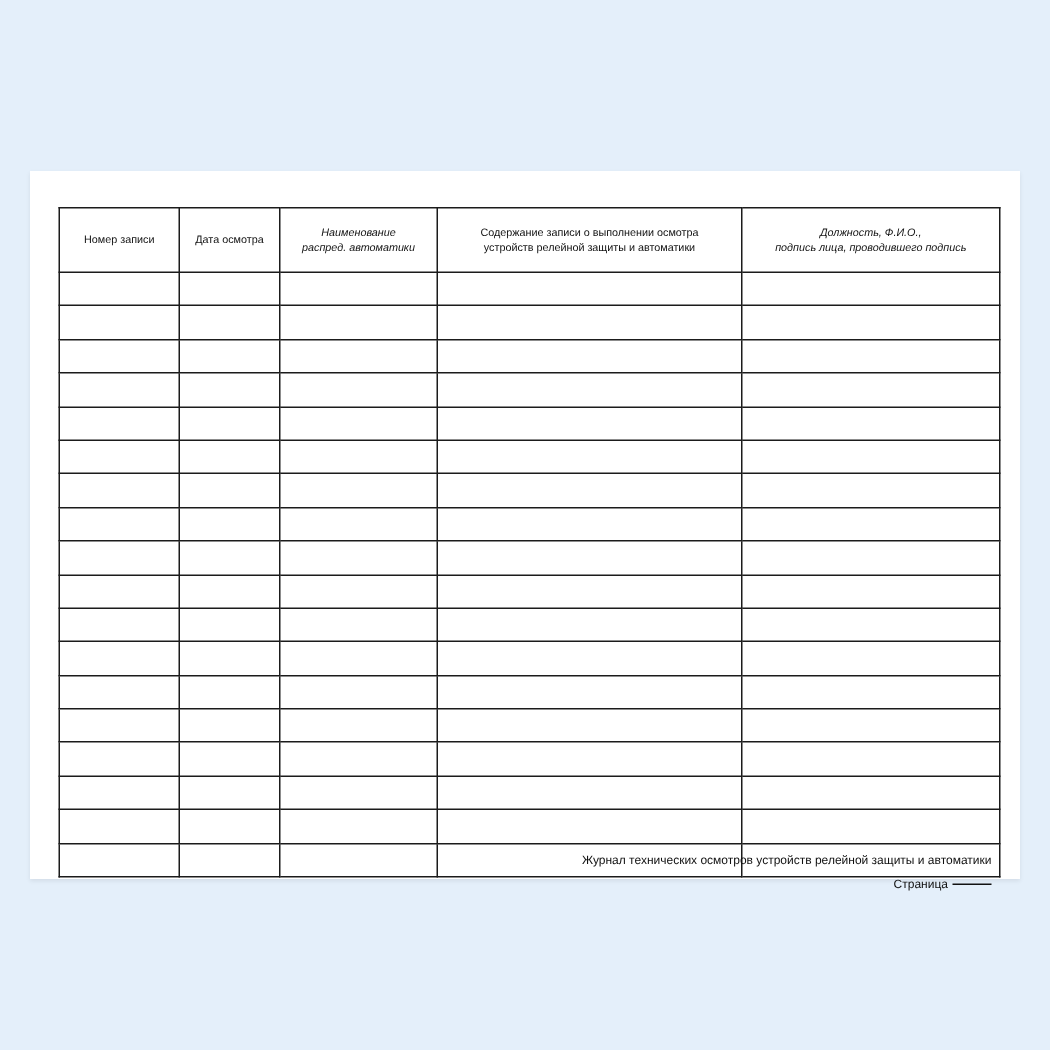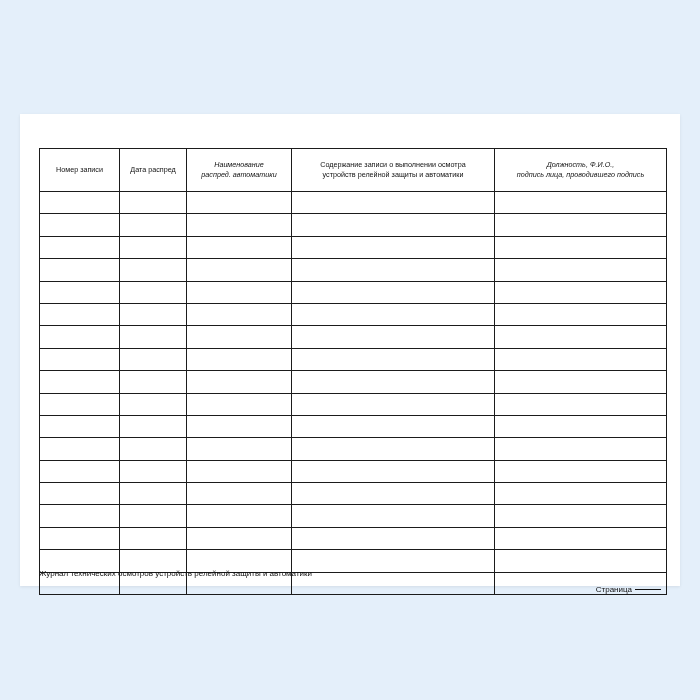--- a/index.html
+++ b/index.html
@@ -18,21 +18,21 @@
     left: 20px;
     top: 114px;
     width: 660px;
     height: 472px;
     background: #ffffff;
     box-shadow: 0 1px 3px rgba(0,0,0,0.08);
   }
   .sheet {
     position: absolute;
     left: 19px;
-    top: 34px;
+    top: 24px;
     width: 622px;
     height: 432px;
   }
   table.journal {
     border-collapse: collapse;
     width: 622px;
     table-layout: fixed;
   }
   table.journal td, table.journal th {
     border: 1px solid #1b1b1b;
@@ -66,21 +66,21 @@
     top: 455px;
     width: 622px;
     height: 14px;
     font-size: 8px;
     color: #111;
   }
   .footer-title {
     position: absolute;
     left: 0;
     right: 0;
-    text-align: left;
+    text-align: right;
     top: 0;
   }
   .footer-page {
     position: absolute;
     right: 0;
     top: 12px;
     white-space: nowrap;
   }
   .footer-page .line {
     display: inline-block;
@@ -96,21 +96,21 @@
 
 <div class="page-wrap">
   <div class="sheet">
     <table class="journal">
       <thead>
         <tr>
           <th class="col1">
             <span class="hdr">Номер записи</span>
           </th>
           <th class="col2">
-            <span class="hdr">Дата распред</span>
+            <span class="hdr">Дата осмотра</span>
           </th>
           <th class="col3">
             <span class="hdr">Наименование</span>
             <span class="hdr">распред. автоматики</span>
           </th>
           <th class="col4">
             <span class="hdr">Содержание записи о выполнении осмотра</span>
             <span class="hdr">устройств релейной защиты и автоматики</span>
           </th>
           <th class="col5">

